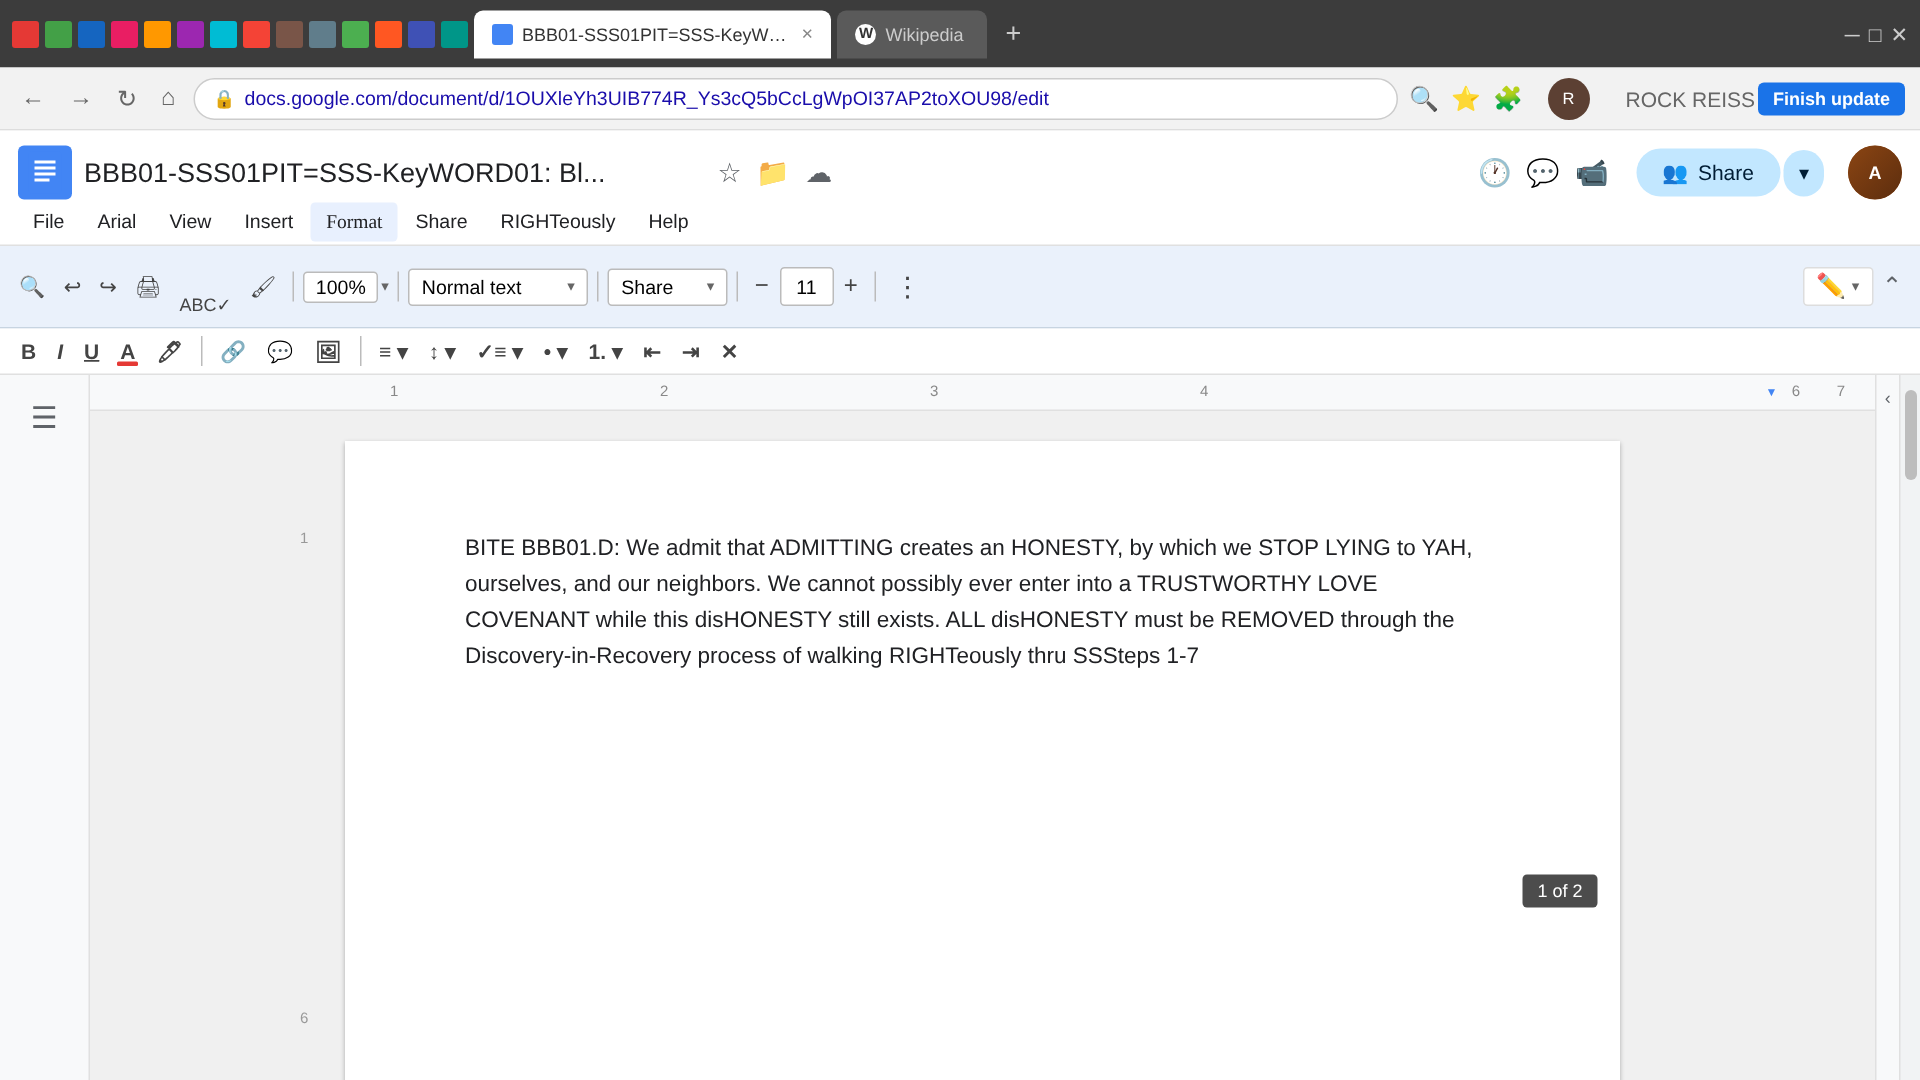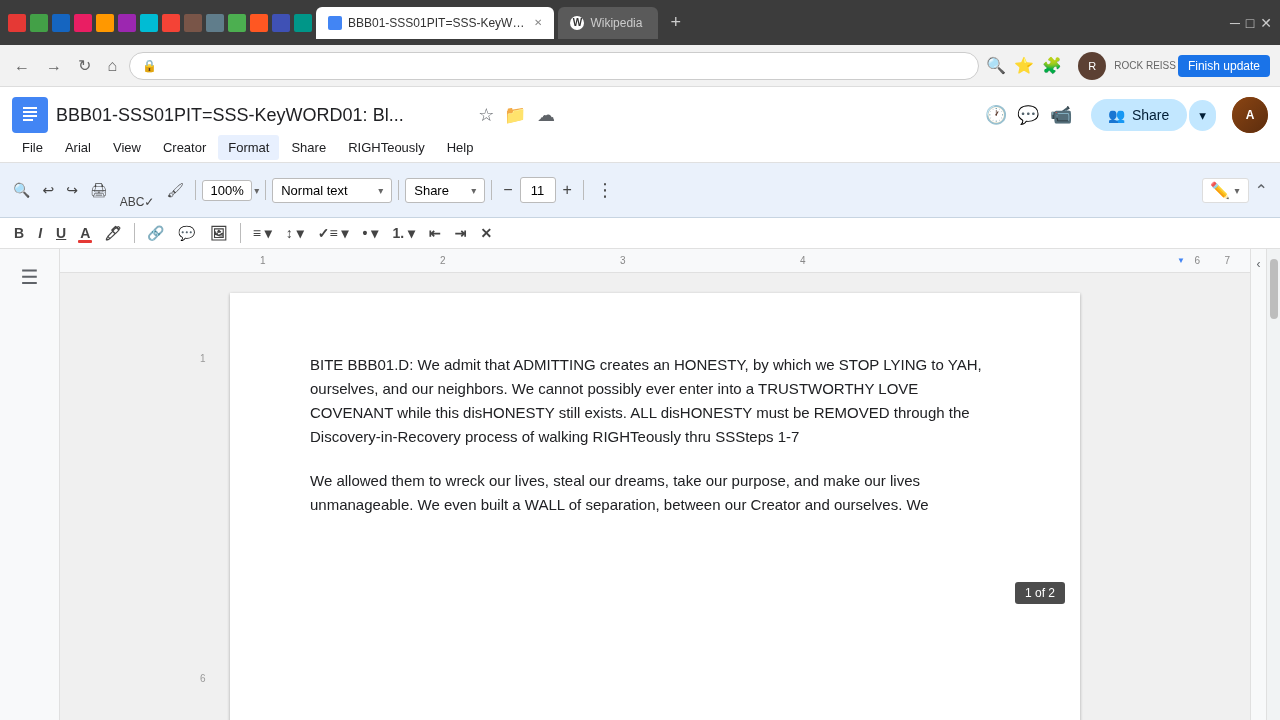--- a/index.html
+++ b/index.html
@@ -15,21 +15,21 @@
 
     
     .browser-nav { background: #f2f2f2; height: 42px; display: flex; align-items: center; padding: 0 10px; gap: 8px; border-bottom: 1px solid #ddd; }
     .nav-btn { background: none; border: none; color: #666; font-size: 16px; cursor: pointer; padding: 4px; border-radius: 3px; }
     .address-bar { flex: 1; background: #fff; border: 1px solid #ccc; border-radius: 20px; height: 28px; display: flex; align-items: center; padding: 0 12px; font-size: 13px; color: #333; }
     .address-text { flex: 1; font-size: 13px; color: #1a0dab; }
     .nav-right-icons { display: flex; gap: 8px; align-items: center; }
     .nav-right-icons span { color: #666; cursor: pointer; font-size: 16px; }
 
     
-    .finish-update-btn { background: #1a73e8; color: #fff; border: none; border-radius: 4px; padding: 4px 10px; font-size: 12px; cursor: pointer; white-space: nowrap; }
+    .finish-update-btn { background: #1a73e8; color: #fff; border: none; border-radius: 4px; padding: 4px 10px; font-size: 12px; cursor: pointer; white-space: nowrap; font-weight: bold; }
 
     
     .docs-header { background: #fff; padding: 6px 12px 0; border-bottom: 1px solid #e0e0e0; }
     .docs-logo { width: 36px; height: 36px; background: #4285f4; border-radius: 4px; display: flex; align-items: center; justify-content: center; color: white; font-weight: bold; font-size: 18px; flex-shrink: 0; }
     .docs-title { font-size: 18px; color: #202124; font-family: Arial, sans-serif; flex: 1; }
     .docs-title-icons { display: flex; gap: 10px; align-items: center; color: #5f6368; }
     .docs-title-icons span { cursor: pointer; font-size: 18px; }
     .share-btn { background: #c2e7ff; color: #001d35; border: none; border-radius: 20px; padding: 8px 18px; font-size: 14px; cursor: pointer; display: flex; align-items: center; gap: 6px; font-weight: 500; }
     .share-expand { background: #c2e7ff; border: none; border-radius: 20px; padding: 8px 10px; cursor: pointer; color: #001d35; }
     .user-avatar { width: 36px; height: 36px; border-radius: 50%; background: #8b4513; display: flex; align-items: center; justify-content: center; color: white; font-size: 12px; font-weight: bold; overflow: hidden; }
@@ -130,31 +130,32 @@
   </div>
 </div>
 
 <div class="browser-nav">
   <button class="nav-btn">←</button>
   <button class="nav-btn">→</button>
   <button class="nav-btn">↻</button>
   <button class="nav-btn">⌂</button>
   <div class="address-bar">
     <span style="color:#1a7f37;margin-right:6px;font-size:12px;">🔒</span>
+    <span class="address-text">docs.google.com/document/d/1OUXleYh3UIB774R_Ys3cQ5bCcLgWpOI37AP2toXOU98/edit</span>
   </div>
   <div class="nav-right-icons">
     <span style="font-size:16px;color:#666;">🔍</span>
     <span style="font-size:16px;color:#666;">⭐</span>
     <span style="font-size:16px;color:#666;">🧩</span>
   </div>
 
   <div style="display:flex;align-items:center;gap:8px;margin-left:8px;">
     <div style="width:28px;height:28px;border-radius:50%;background:#5c4033;display:flex;align-items:center;justify-content:center;color:white;font-size:11px;">R</div>
     <div style="display:flex;align-items:center;gap:2px;">
-      <span style="font-size:10px;color:#666;">ROCK REISS</span>
+      <span style="font-size:14px;color:#666;margin-left:16px;">ROCK REISS</span>
       <button class="finish-update-btn">Finish update</button>
     </div>
   </div>
 </div>
 
 <div class="docs-header">
   <div class="docs-header-top">
 
     <div class="docs-logo">
       <svg width="22" height="28" viewBox="0 0 22 28" fill="none">
@@ -189,22 +190,22 @@
 
     <div class="user-avatar" style="margin-left:8px;">
       <div style="width:36px;height:36px;background:linear-gradient(135deg,#8b4513,#5c2d0e);border-radius:50%;display:flex;align-items:center;justify-content:center;color:white;font-size:12px;font-weight:bold;">A</div>
     </div>
   </div>
 
   <div class="docs-menu">
     <span class="docs-menu-item">File</span>
     <span class="docs-menu-item">Arial</span>
     <span class="docs-menu-item">View</span>
-    <span class="docs-menu-item">Creator</span>
-    <span class="docs-menu-item" style="background:#e8f0fe;border-radius:3px;">Format</span>
+    <span class="docs-menu-item">Insert</span>
+    <span class="docs-menu-item" style="background:#e8f0fe;border-radius:3px;font-family:Liberation Serif, serif;">Format</span>
     <span class="docs-menu-item">Share</span>
     <span class="docs-menu-item">RIGHTeously</span>
     <span class="docs-menu-item">Help</span>
   </div>
 </div>
 
 <div class="docs-toolbar">
   <button class="toolbar-btn" title="Search">🔍</button>
   <button class="toolbar-btn" title="Undo">↩</button>
   <button class="toolbar-btn" title="Redo">↪</button>
@@ -307,21 +308,20 @@
         <div style="position:absolute;left:-30px;top:60px;font-size:10px;color:#999;">1</div>
         <div style="position:absolute;left:-30px;top:380px;font-size:10px;color:#999;">6</div>
 
         <div class="doc-content">
           <p>
             <span class="bite-header">BITE  BBB01.D:</span>
             <span>  We admit that ADMITTING creates an HONESTY, by which we STOP LYING to YAH, ourselves, and our neighbors. We cannot possibly ever enter into a TRUSTWORTHY LOVE COVENANT while this disHONESTY still exists. ALL disHONESTY must be REMOVED through the Discovery-in-Recovery process of walking RIGHTeously thru SSSteps 1-7</span>
           </p>
 
 
-          <p>We allowed them to wreck our lives, steal our dreams, take our purpose, and make our lives unmanageable. We even built a WALL of separation, between our Creator and ourselves. We</p>
         </div>
 
         <div class="page-badge">1 of 2</div>
       </div>
     </div>
   </div>
 
   <div class="right-panel">
     <span style="font-size:12px;color:#5f6368;">‹</span>
   </div>

